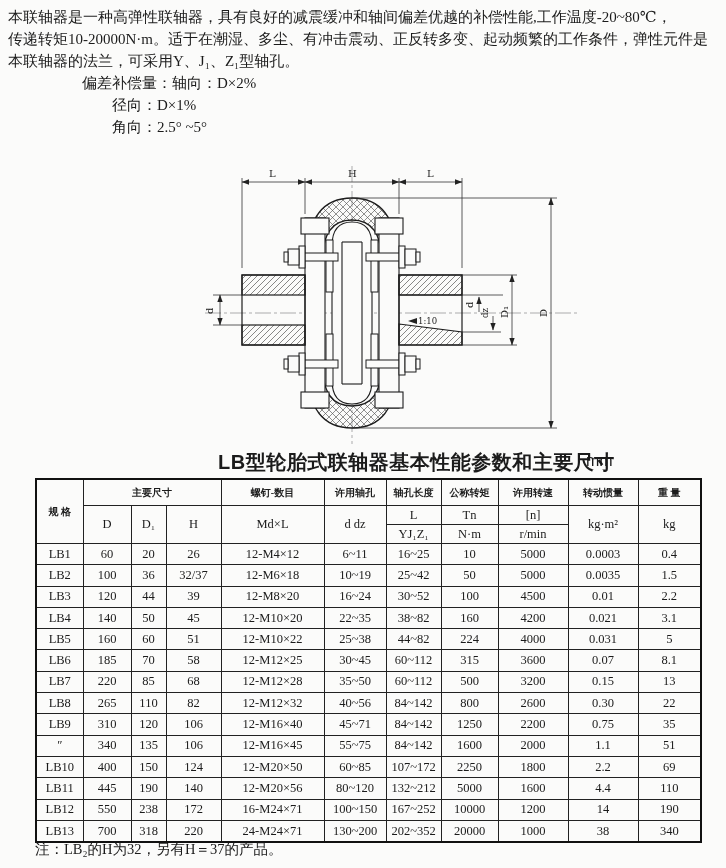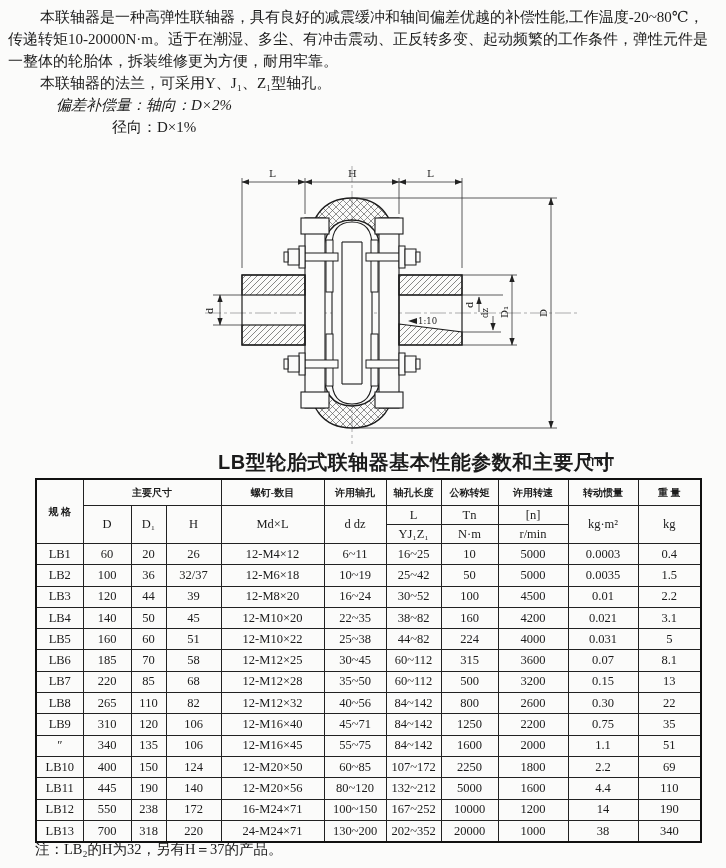--- a/index.html
+++ b/index.html
@@ -4,22 +4,22 @@
 <style>
   html,body{margin:0;padding:0;}
   body{
     width:726px;height:868px;position:relative;overflow:hidden;
     background:#fbfbfa;color:#1b1b1b;
     font-family:"Liberation Serif","DejaVu Serif",serif;
   }
   
   .intro{position:absolute;left:8px;top:6px;width:712px;font-size:15px;line-height:22px;}
   .iline{white-space:nowrap;}
-  .ml32{margin-left:32px;}
-  .ml48{margin-left:48px;font-style:italic;}
+  .ml32{}
+  .ml48{margin-left:74px;}
   .ml132{margin-left:104px;}
   
   .drawing{position:absolute;left:105px;top:158px;width:510px;height:292px;}
   .drawing text{font-family:"DejaVu Serif","Liberation Serif",serif;font-size:10px;fill:#222;}
   .drawing .small{font-size:8.5px;}
   
   .tbl-title{position:absolute;top:449px;left:218px;font-size:20px;font-weight:700;
     font-family:"Liberation Sans","DejaVu Sans",sans-serif;letter-spacing:.5px;}
   .tbl-unit{position:absolute;top:452px;left:586px;font-size:16px;
     font-family:"Liberation Sans","DejaVu Sans",sans-serif;}
@@ -35,24 +35,24 @@
   .spec-table tbody td{height:20.3px;}
   
   .note{position:absolute;left:35px;top:840px;font-size:14.5px;}
 </style>
 </head>
 <body>
 
 <div class="intro">
   <div class="iline ml32">本联轴器是一种高弹性联轴器，具有良好的减震缓冲和轴间偏差优越的补偿性能,工作温度-20~80℃，</div>
   <div class="iline">传递转矩10-20000N·m。适于在潮湿、多尘、有冲击震动、正反转多变、起动频繁的工作条件，弹性元件是</div>
-  <div class="iline">一整体的轮胎体，拆装维修更为方便，耐用牢靠。</div>
   <div class="iline ml32">本联轴器的法兰，可采用Y、J₁、Z₁型轴孔。</div>
   <div class="iline ml48">偏差补偿量：轴向：D×2%</div>
   <div class="iline ml132">径向：D×1%</div>
+  <div class="iline ml132">角向：2.5°  ~5°</div>
 </div>
 
 <svg class="drawing" viewBox="0 0 510 292">
   <defs>
     <pattern id="h1" width="6" height="6" patternUnits="userSpaceOnUse">
       <path d="M-1,7 L7,-1 M-1,1 L1,-1 M5,7 L7,5" stroke="#555" stroke-width="0.7" fill="none"></path>
     </pattern>
     <pattern id="xh" width="7" height="7" patternUnits="userSpaceOnUse">
       <path d="M-1,8 L8,-1 M-1,-1 L8,8" stroke="#555" stroke-width="0.65" fill="none"></path>
     </pattern>

